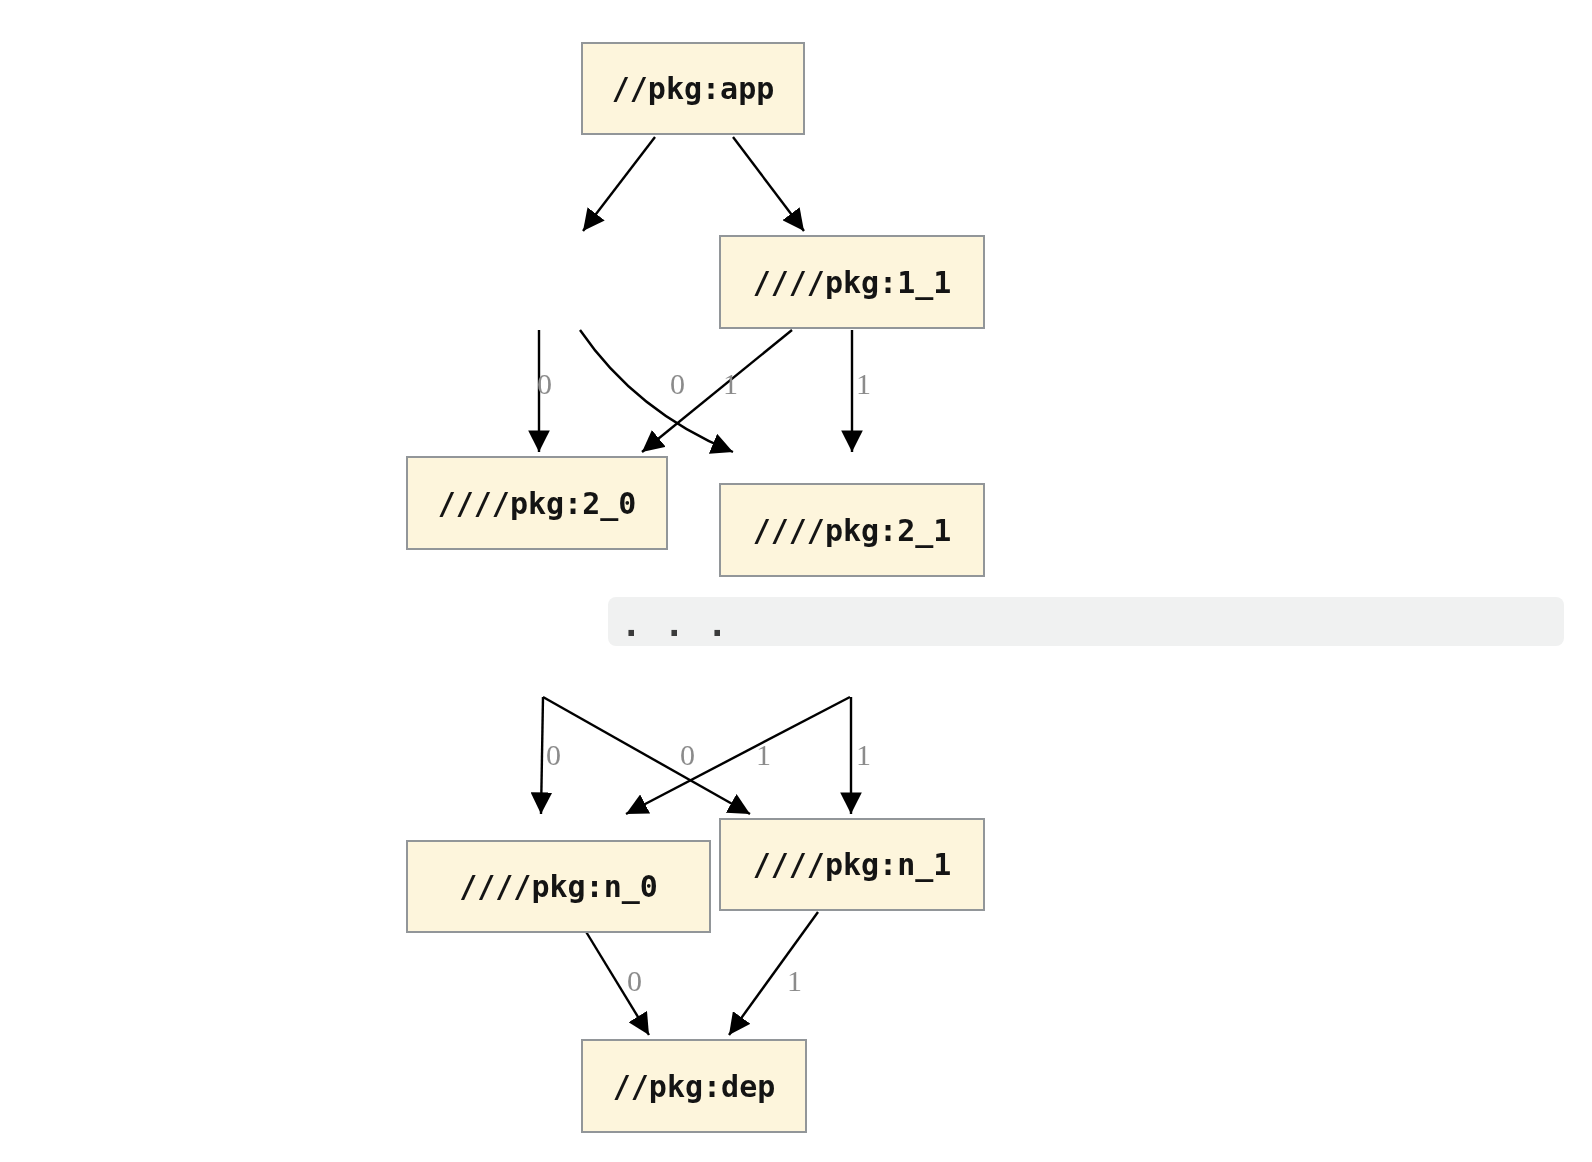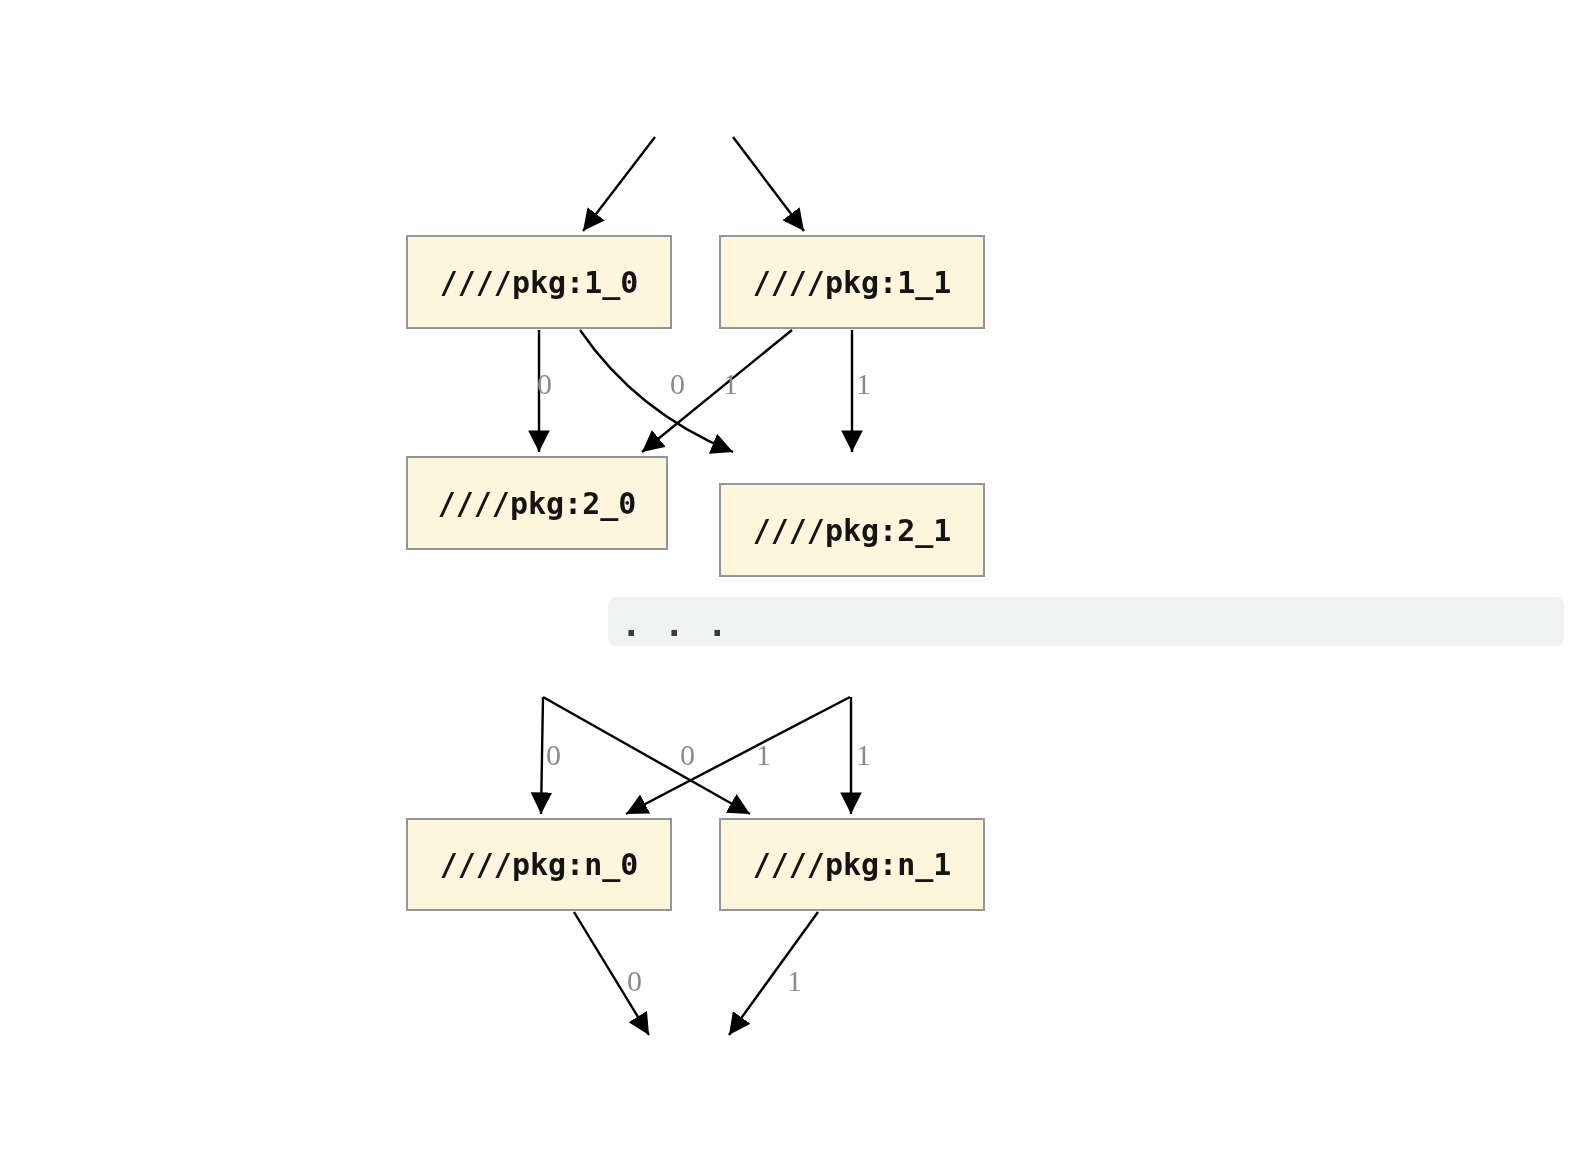--- a/index.html
+++ b/index.html
@@ -85,36 +85,37 @@
     <g>
       <path d="M543,697 L541,814" marker-end="url(#arrow)"></path>
       <path d="M543,697 L750,814" marker-end="url(#arrow)"></path>
       <path d="M850,697 L626,814" marker-end="url(#arrow)"></path>
       <path d="M851,697 L851,814" marker-end="url(#arrow)"></path>
       <path d="M574,912 L649,1035" marker-end="url(#arrow)"></path>
       <path d="M818,912 L729,1035" marker-end="url(#arrow)"></path>
     </g>
   </svg>
 
-  <div class="node" style="left:406px;top:235px;width:266px;height:94px">////pkg:1_0</div>
+  <div class="node" style="left:581px;top:42px;width:224px;height:93px">//pkg:app</div>
   <div class="node" style="left:719px;top:235px;width:266px;height:94px">////pkg:1_1</div>
   <div class="node" style="left:406px;top:456px;width:262px;height:94px">////pkg:2_0</div>
   <div class="node" style="left:719px;top:483px;width:266px;height:94px">////pkg:2_1</div>
 
   <span class="edge-label" style="left:537px;top:369px">0</span>
   <span class="edge-label" style="left:670px;top:369px">0</span>
   <span class="edge-label" style="left:723px;top:369px">1</span>
   <span class="edge-label" style="left:856px;top:369px">1</span>
 
   <div class="code-band">
     <span>. . .</span>
   </div>
 
-  <div class="node" style="left:406px;top:818px;width:266px;height:93px">////pkg:n_0</div>
+  <div class="node" style="left:406px;top:840px;width:305px;height:93px">////pkg:n_0</div>
   <div class="node" style="left:719px;top:818px;width:266px;height:93px">////pkg:n_1</div>
+  <div class="node" style="left:581px;top:1039px;width:226px;height:94px">//pkg:dep</div>
 
   <span class="edge-label" style="left:546px;top:740px">0</span>
   <span class="edge-label" style="left:680px;top:740px">0</span>
   <span class="edge-label" style="left:756px;top:740px">1</span>
   <span class="edge-label" style="left:856px;top:740px">1</span>
   <span class="edge-label" style="left:627px;top:966px">0</span>
   <span class="edge-label" style="left:787px;top:966px">1</span>
 
 </div>
 

